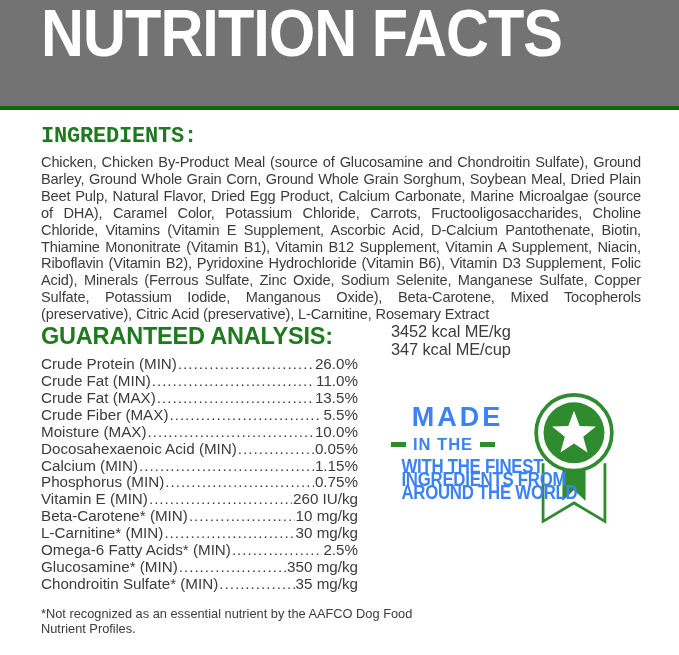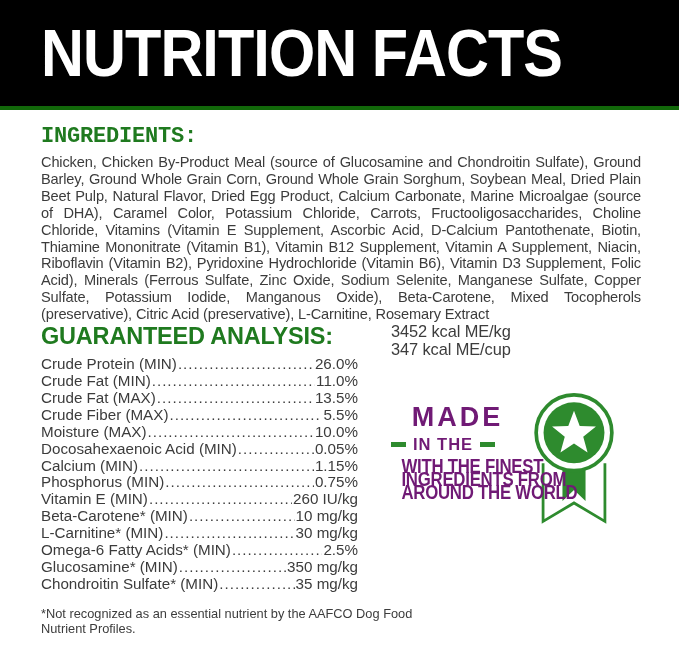--- a/index.html
+++ b/index.html
@@ -12,24 +12,24 @@
     position: relative;
     width: 679px;
     height: 655px;
     background: #ffffff;
     overflow: hidden;
   }
 
   
   .banner {
     height: 110px;
-    background: #000000;
+    background: #737373;
     border-bottom: 4px solid #12680a;
     display: flex;
-    align-items: center;
+    align-items: flex-start;
     padding-left: 41px;
     overflow: hidden;
   }
   .banner h1 {
     color: #ffffff;
     font-size: 66px;
     font-weight: 700;
     letter-spacing: -1px;
     transform: scaleX(0.9);
     transform-origin: left center;
@@ -101,21 +101,21 @@
 
   
   .usa-badge {
     display: flex;
     align-items: flex-start;
     margin-top: 40px;
   }
   .usa-badge-text {
     width: 130px;
     text-align: center;
-    color: #701a75;
+    color: #3b82f6;
     flex-shrink: 0;
     padding-top: 6px;
   }
   .usa-made {
     font-size: 27px;
     font-weight: 700;
     letter-spacing: 3px;
     line-height: 1;
     margin-left: 3px;
   }

